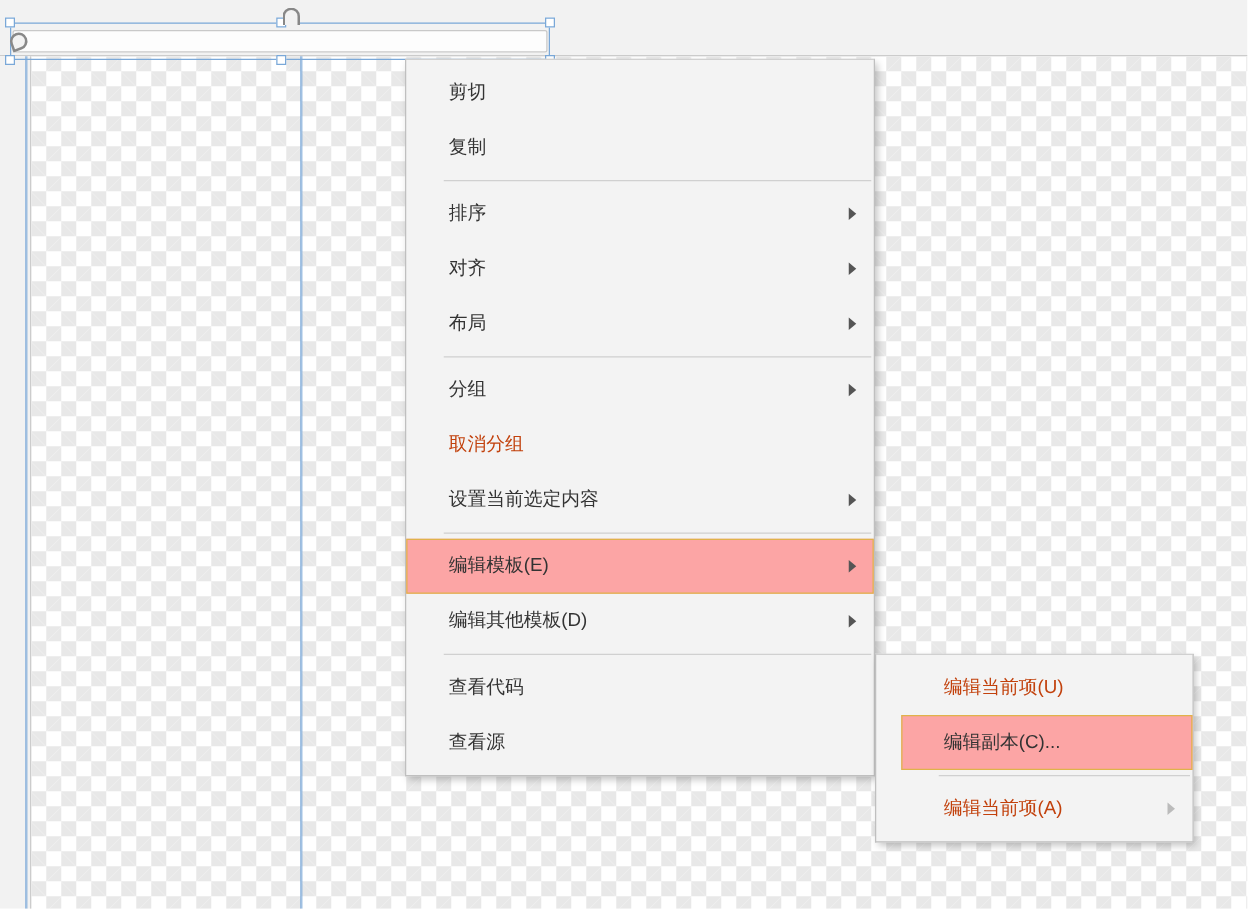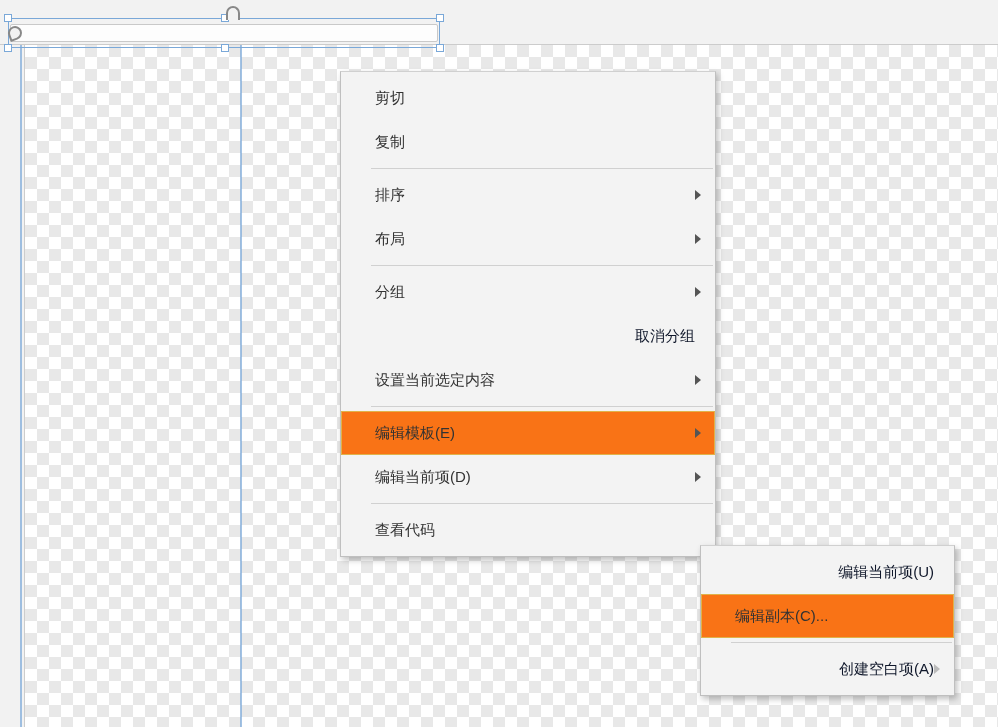--- a/index.html
+++ b/index.html
@@ -117,44 +117,44 @@
 
 .context-menu {
   position: absolute;
   background: #f3f3f3;
   border: 1px solid #bfbfbf;
   border-top-color: #d0d0d0;
   box-shadow: 2px 3px 6px rgba(0,0,0,0.25);
   padding: 4px 0;
 }
 .main-menu {
-  left: 340px;
+  left: 324px;
   top: 47px;
   width: 376px;
-  margin-top: 24px;
 }
 .sub-menu {
   left: 700px;
-  top: 545px;
+  top: 523px;
   width: 255px;
+  padding-left: 20px;
 }
 
 .menu-item {
   height: 44px;
   line-height: 44px;
   padding-left: 34px;
   padding-right: 20px;
   color: #333;
   position: relative;
   cursor: default;
   white-space: nowrap;
 }
-.menu-item.disabled { color: #0f172a; text-align: right; }
+.menu-item.disabled { color: #c2410c; }
 .menu-item.highlight {
-  background: #f97316;
+  background: #fca5a5;
   outline: 1px solid #e0b24a;
   outline-offset: -1px;
 }
 .menu-sep {
   height: 1px;
   background: #d0d0d0;
   margin: 4px 2px 4px 30px;
 }
 .submenu-arrow {
   position: absolute;
@@ -192,47 +192,52 @@
 
 <div class="context-menu main-menu">
   <div class="menu-item">剪切</div>
   <div class="menu-item">复制</div>
   <div class="menu-sep"></div>
   <div class="menu-item">
     <span>排序</span>
     <span class="submenu-arrow"></span>
   </div>
   <div class="menu-item">
+    <span>对齐</span>
+    <span class="submenu-arrow"></span>
+  </div>
+  <div class="menu-item">
     <span>布局</span>
     <span class="submenu-arrow"></span>
   </div>
   <div class="menu-sep"></div>
   <div class="menu-item">
     <span>分组</span>
     <span class="submenu-arrow"></span>
   </div>
   <div class="menu-item disabled">取消分组</div>
   <div class="menu-item">
     <span>设置当前选定内容</span>
     <span class="submenu-arrow"></span>
   </div>
   <div class="menu-sep"></div>
   <div class="menu-item highlight">
     <span>编辑模板(E)</span>
     <span class="submenu-arrow"></span>
   </div>
   <div class="menu-item">
-    <span>编辑当前项(D)</span>
+    <span>编辑其他模板(D)</span>
     <span class="submenu-arrow"></span>
   </div>
   <div class="menu-sep"></div>
   <div class="menu-item">查看代码</div>
+  <div class="menu-item">查看源</div>
 </div>
 
 <div class="context-menu sub-menu">
   <div class="menu-item disabled">编辑当前项(U)</div>
   <div class="menu-item highlight">编辑副本(C)...</div>
   <div class="menu-sep"></div>
   <div class="menu-item disabled">
-    <span>创建空白项(A)</span>
+    <span>编辑当前项(A)</span>
     <span class="submenu-arrow"></span>
   </div>
 </div>
 
 </body></html>

